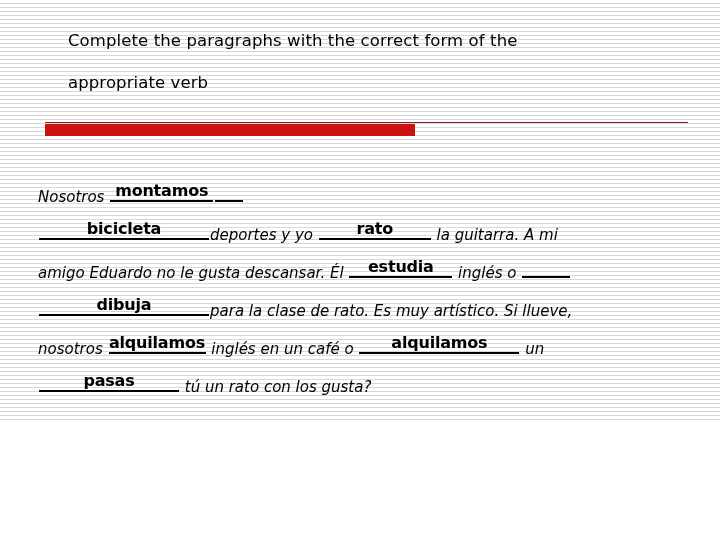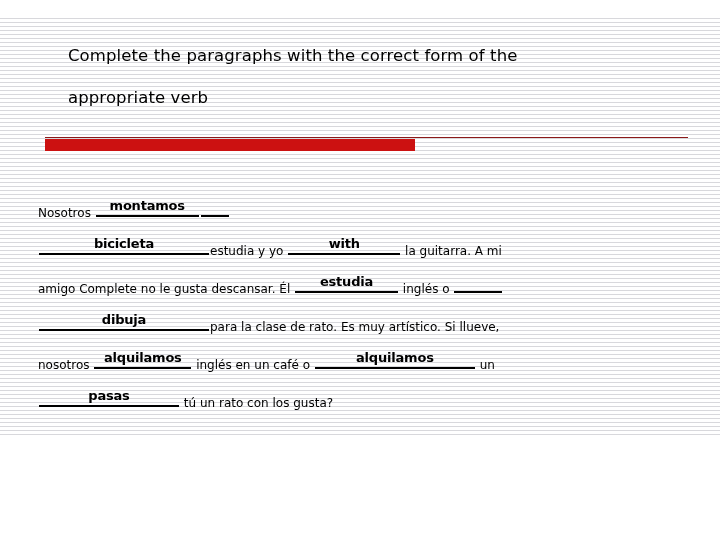--- a/index.html
+++ b/index.html
@@ -24,21 +24,20 @@
     width: 720px;
     height: 420px;
     background-image: repeating-linear-gradient(
       to bottom,
       #ffffff 0px,
       #ffffff 3px,
       #d8d8dc 3px,
       #d8d8dc 4px
     );
     overflow: hidden;
-    margin-top: 15px;
   }
 
   
   #title-block {
     position: absolute;
     left: 68px;
     top: 20px;
     width: 600px;
   }
   .title-line {
@@ -85,43 +84,44 @@
   .p-line {
     height: 38px;
     line-height: 38px;
     white-space: nowrap;
     font-size: 14.5px;
     color: #000000;
     font-family: "DejaVu Sans", sans-serif;
   }
   .txt {
     font-family: "DejaVu Sans", sans-serif;
-    font-size: 12px;
+    font-size: 15px;
     color: #000;
     vertical-align: baseline;
+    font-style: italic;
   }
 
   
   .blank {
     position: relative;
     display: inline-block;
     vertical-align: baseline;
     border-bottom: 2px solid #000000;
     height: 19px;
     margin: 0 1px;
   }
   .blank .ans {
     position: absolute;
     left: 0;
     right: 0;
     bottom: 1px;
     text-align: center;
     font-family: "DejaVu Sans", sans-serif;
     font-weight: bold;
-    font-size: 13px;
+    font-size: 16px;
     line-height: 17px;
     color: #000000;
     letter-spacing: -0.2px;
   }
 
   
   #bottom-rule {
     position: absolute;
     left: 48px;
     top: 485px;
@@ -140,22 +140,22 @@
     <div class="title-line">appropriate verb</div>
   </div>
 
   <div id="divider">
     <div id="divider-thinline"></div>
     <div id="divider-bar"></div>
   </div>
 
   <div id="body-block">
       <div class="p-line"><span class="txt">Nosotros </span><span class="blank" style="width: 103px;"><span class="ans">montamos</span></span><span class="blank empty" style="width: 28px;"></span></div>
-      <div class="p-line"><span class="blank" style="width: 170px;"><span class="ans">bicicleta</span></span><span class="txt">estudia y yo </span><span class="blank" style="width: 112px;"><span class="ans">with</span></span><span class="txt"> la guitarra. A mi</span></div>
-      <div class="p-line"><span class="txt">amigo Complete no le gusta descansar. Él </span><span class="blank" style="width: 103px;"><span class="ans">estudia</span></span><span class="txt"> inglés o </span><span class="blank empty" style="width: 48px;"></span></div>
+      <div class="p-line"><span class="blank" style="width: 170px;"><span class="ans">bicicleta</span></span><span class="txt">deportes y yo </span><span class="blank" style="width: 112px;"><span class="ans">rato</span></span><span class="txt"> la guitarra. A mi</span></div>
+      <div class="p-line"><span class="txt">amigo Eduardo no le gusta descansar. Él </span><span class="blank" style="width: 103px;"><span class="ans">estudia</span></span><span class="txt"> inglés o </span><span class="blank empty" style="width: 48px;"></span></div>
       <div class="p-line"><span class="blank" style="width: 170px;"><span class="ans">dibuja</span></span><span class="txt">para la clase de rato. Es muy artístico. Si llueve,</span></div>
       <div class="p-line"><span class="txt">nosotros </span><span class="blank" style="width: 97px;"><span class="ans">alquilamos</span></span><span class="txt"> inglés en un café o </span><span class="blank" style="width: 160px;"><span class="ans">alquilamos</span></span><span class="txt"> un</span></div>
       <div class="p-line"><span class="blank" style="width: 140px;"><span class="ans">pasas</span></span><span class="txt"> tú un rato con los gusta?</span></div>
     </div>
 
   <div id="bottom-rule"></div>
 
 </div>
 
 </body></html>

